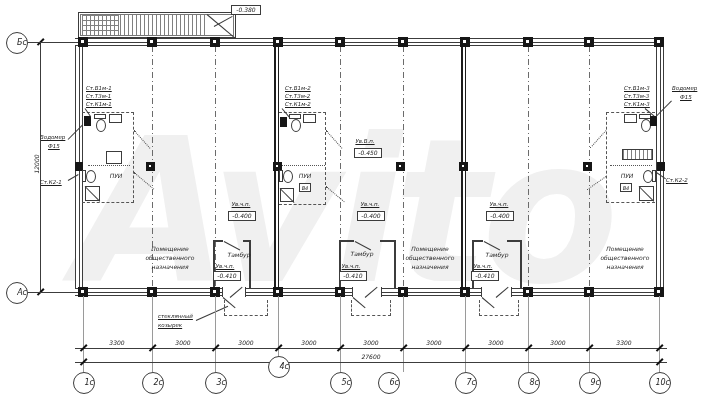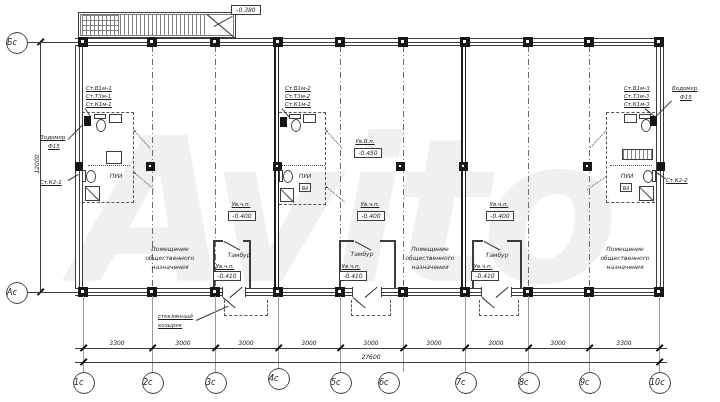--- a/index.html
+++ b/index.html
@@ -13,21 +13,21 @@
   .rot{transform-origin:left center}
   .rotr{transform-origin:right center}
   .wh{position:absolute;background:#fff linear-gradient(#3c3c3c,#3c3c3c) center/100% 1px no-repeat;border-top:1px solid #3c3c3c;border-bottom:1px solid #3c3c3c;box-sizing:border-box}
   .wv{position:absolute;background:#fff linear-gradient(#3c3c3c,#3c3c3c) center/1px 100% no-repeat;border-left:1px solid #3c3c3c;border-right:1px solid #3c3c3c;box-sizing:border-box}
   .wall2{position:absolute;background:#fff;border-left:2px solid #1d1d1d;border-right:1px solid #1d1d1d;box-sizing:border-box}
   .col{position:absolute;width:10px;height:10px;background:#161616}
   .col:after{content:"";position:absolute;left:3px;top:3px;width:3px;height:3px;background:#fff}
   .colm{position:absolute;width:9px;height:9px;background:#161616}
   .colm:after{content:"";position:absolute;left:3px;top:3px;width:2px;height:2px;background:#fff}
   .mtr{position:absolute;background:#161616}
-  .circ{position:absolute;width:20px;height:20px;border:1px solid #3c3c3c;border-radius:50%;background:#fff;font:italic 8px "DejaVu Sans",sans-serif;text-align:left;line-height:20px;color:#1d1d1d}
+  .circ{position:absolute;width:20px;height:20px;border:1px solid #3c3c3c;border-radius:50%;background:#fff;font:italic 8px "DejaVu Sans",sans-serif;text-align:right;line-height:20px;color:#1d1d1d}
   .tick{position:absolute;width:9px;height:1.5px;background:#111;transform:rotate(-45deg)}
   .lab{position:absolute;font:italic 5.5px "DejaVu Sans",sans-serif;color:#1d1d1d;white-space:nowrap;line-height:8px}
   .lb6{font-size:6px}
   .c{text-align:center}
   .u{text-decoration:underline}
   .box{position:absolute;border:1px solid #3c3c3c;background:#fff;font:italic 6px "DejaVu Sans",sans-serif;color:#1d1d1d;text-align:center;line-height:8px;box-sizing:border-box}
   .fx{position:absolute;border:1px solid #3c3c3c;background:#fff;box-sizing:border-box}
   .bowl{border-radius:50%}
   .dg{position:absolute;height:1px;background:#3c3c3c;transform-origin:left center}
   .gap{position:absolute;background:#fff;border-left:1px solid #3c3c3c;border-right:1px solid #3c3c3c;box-sizing:border-box}
@@ -273,21 +273,21 @@
   <div class="tick" style="left:36px;top:291px"></div>
   <div class="lab lb6 c" style="left:16px;top:160px;width:41px;transform:rotate(-90deg)">12000</div>
   <div class="ln" style="left:28px;top:42px;width:47px;height:1px"></div>
   <div class="ln" style="left:28px;top:292px;width:47px;height:1px"></div>
 
   <div class="circ" style="left:6px;top:32px">Бс</div>
   <div class="circ" style="left:6px;top:282px">Ас</div>
   <div class="circ" style="left:73px;top:372px">1с</div>
   <div class="circ" style="left:142px;top:372px">2с</div>
   <div class="circ" style="left:205px;top:372px">3с</div>
-  <div class="circ" style="left:268px;top:368px">4с</div>
+  <div class="circ" style="left:268px;top:356px">4с</div>
   <div class="circ" style="left:330px;top:372px">5с</div>
   <div class="circ" style="left:378px;top:372px">6с</div>
   <div class="circ" style="left:455px;top:372px">7с</div>
   <div class="circ" style="left:518px;top:372px">8с</div>
   <div class="circ" style="left:579px;top:372px">9с</div>
   <div class="circ" style="left:649px;top:372px">10с</div>
 
 </div>
 
 </body></html>

